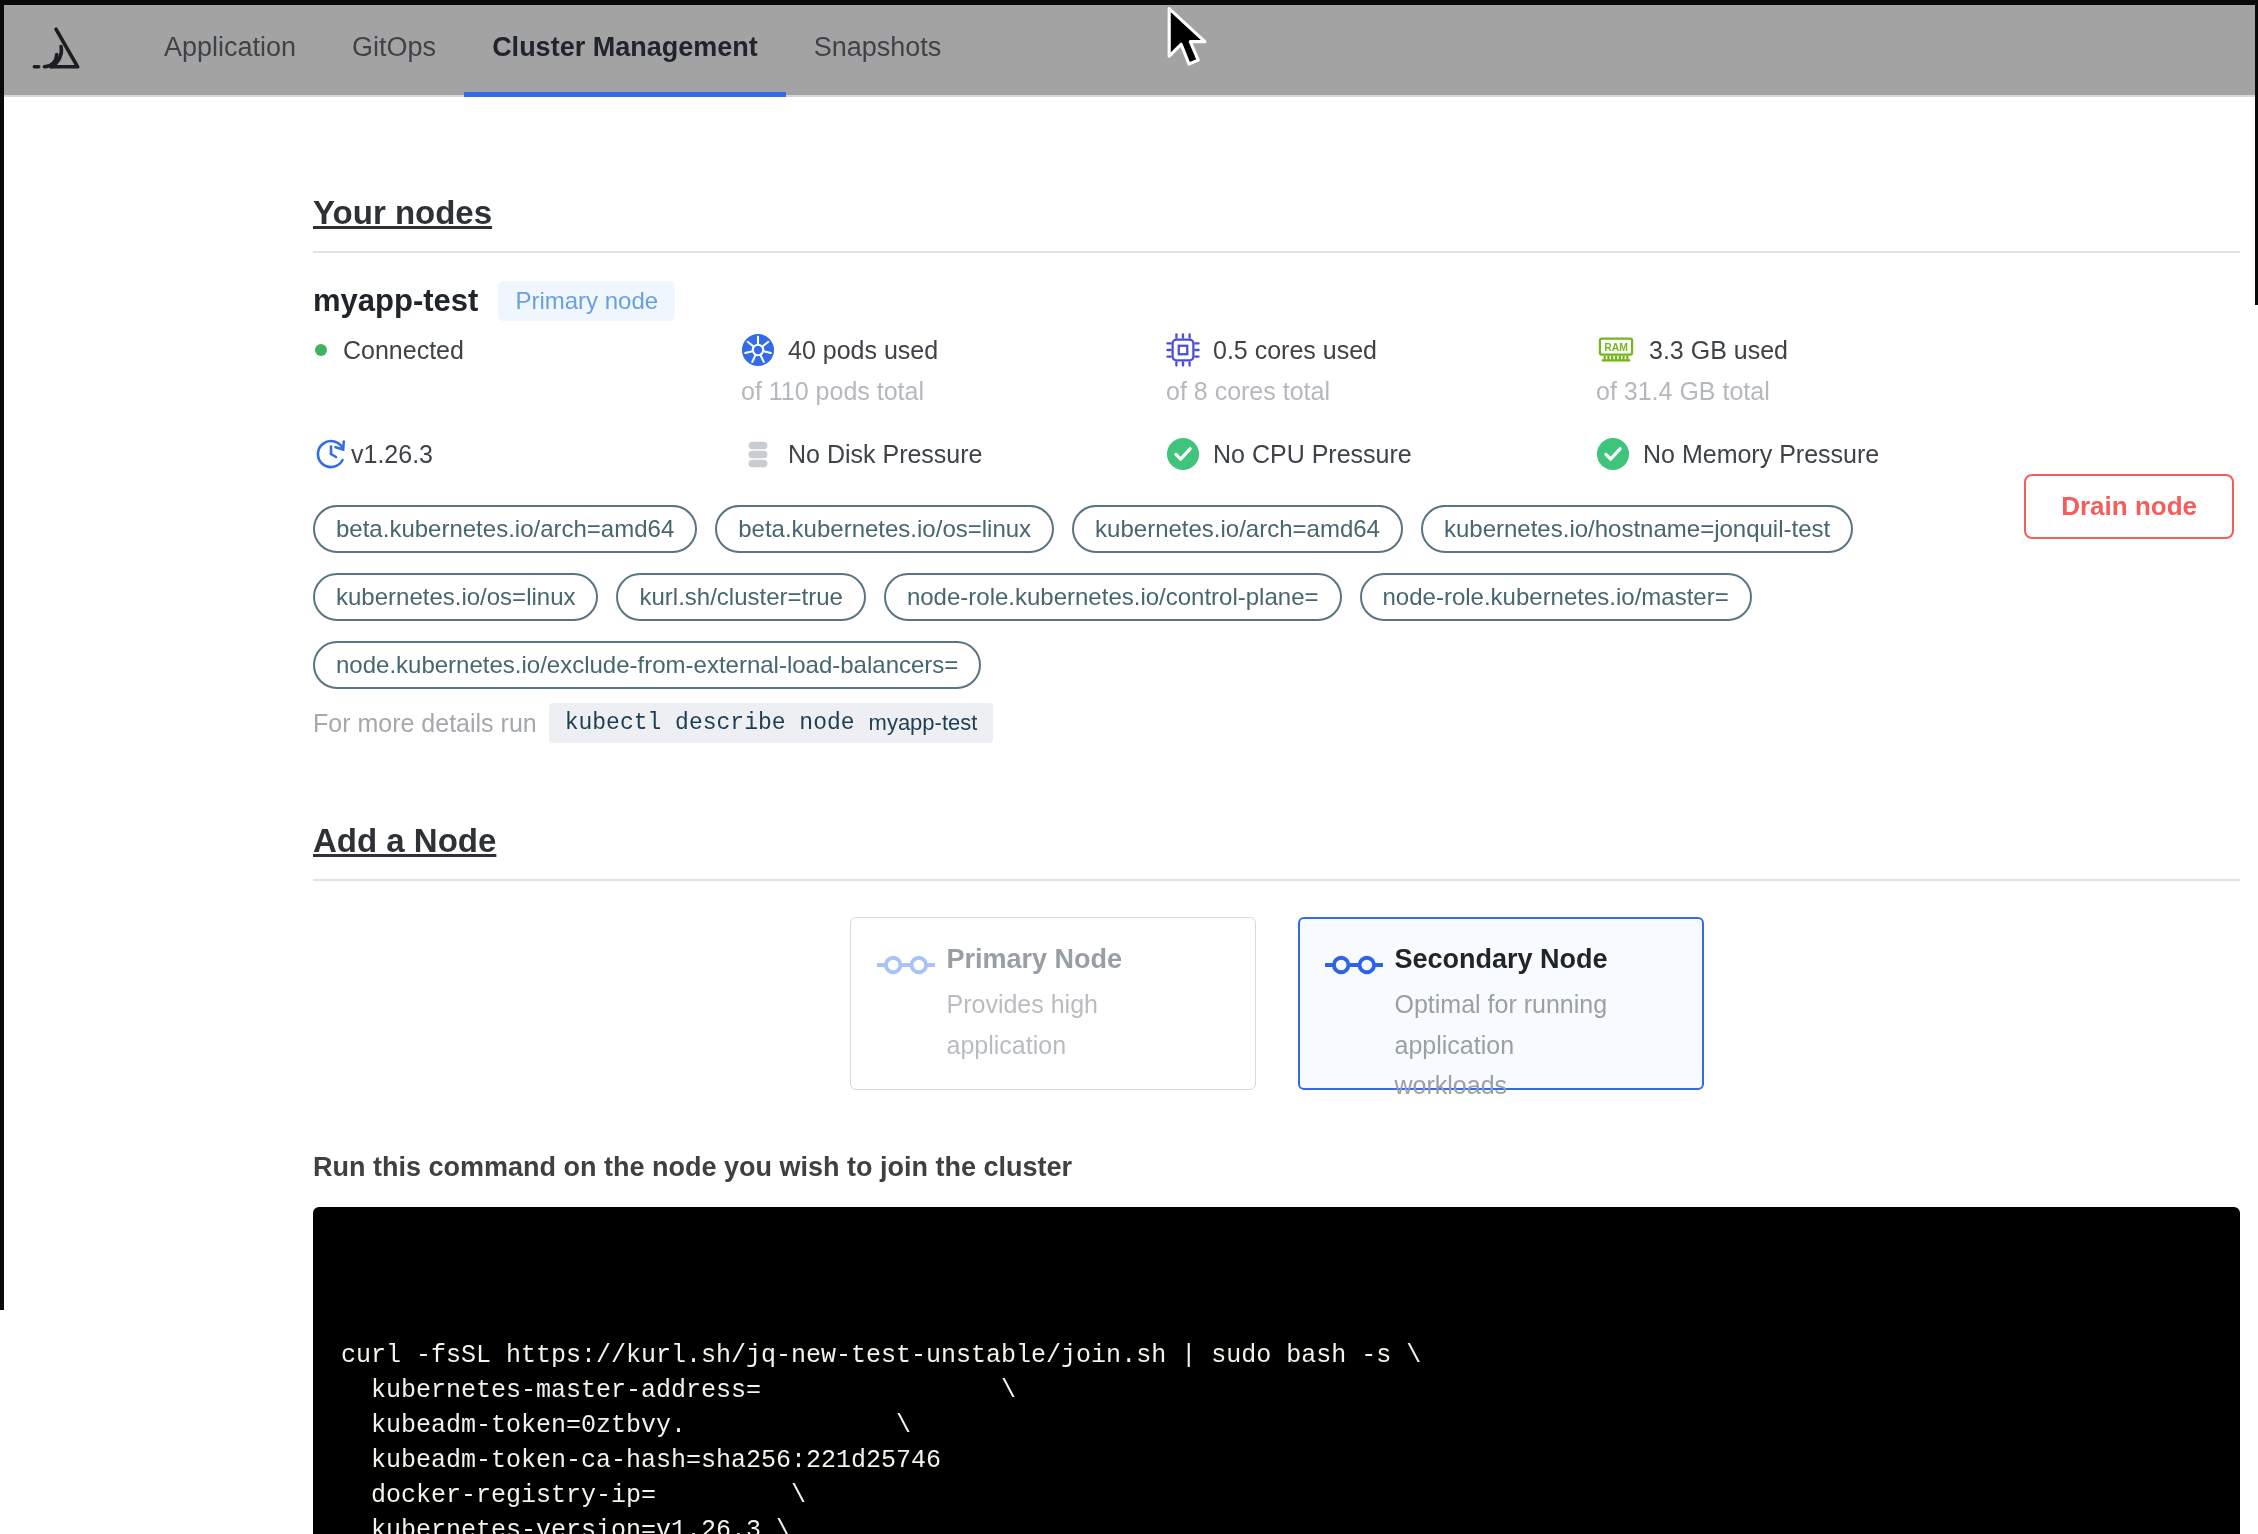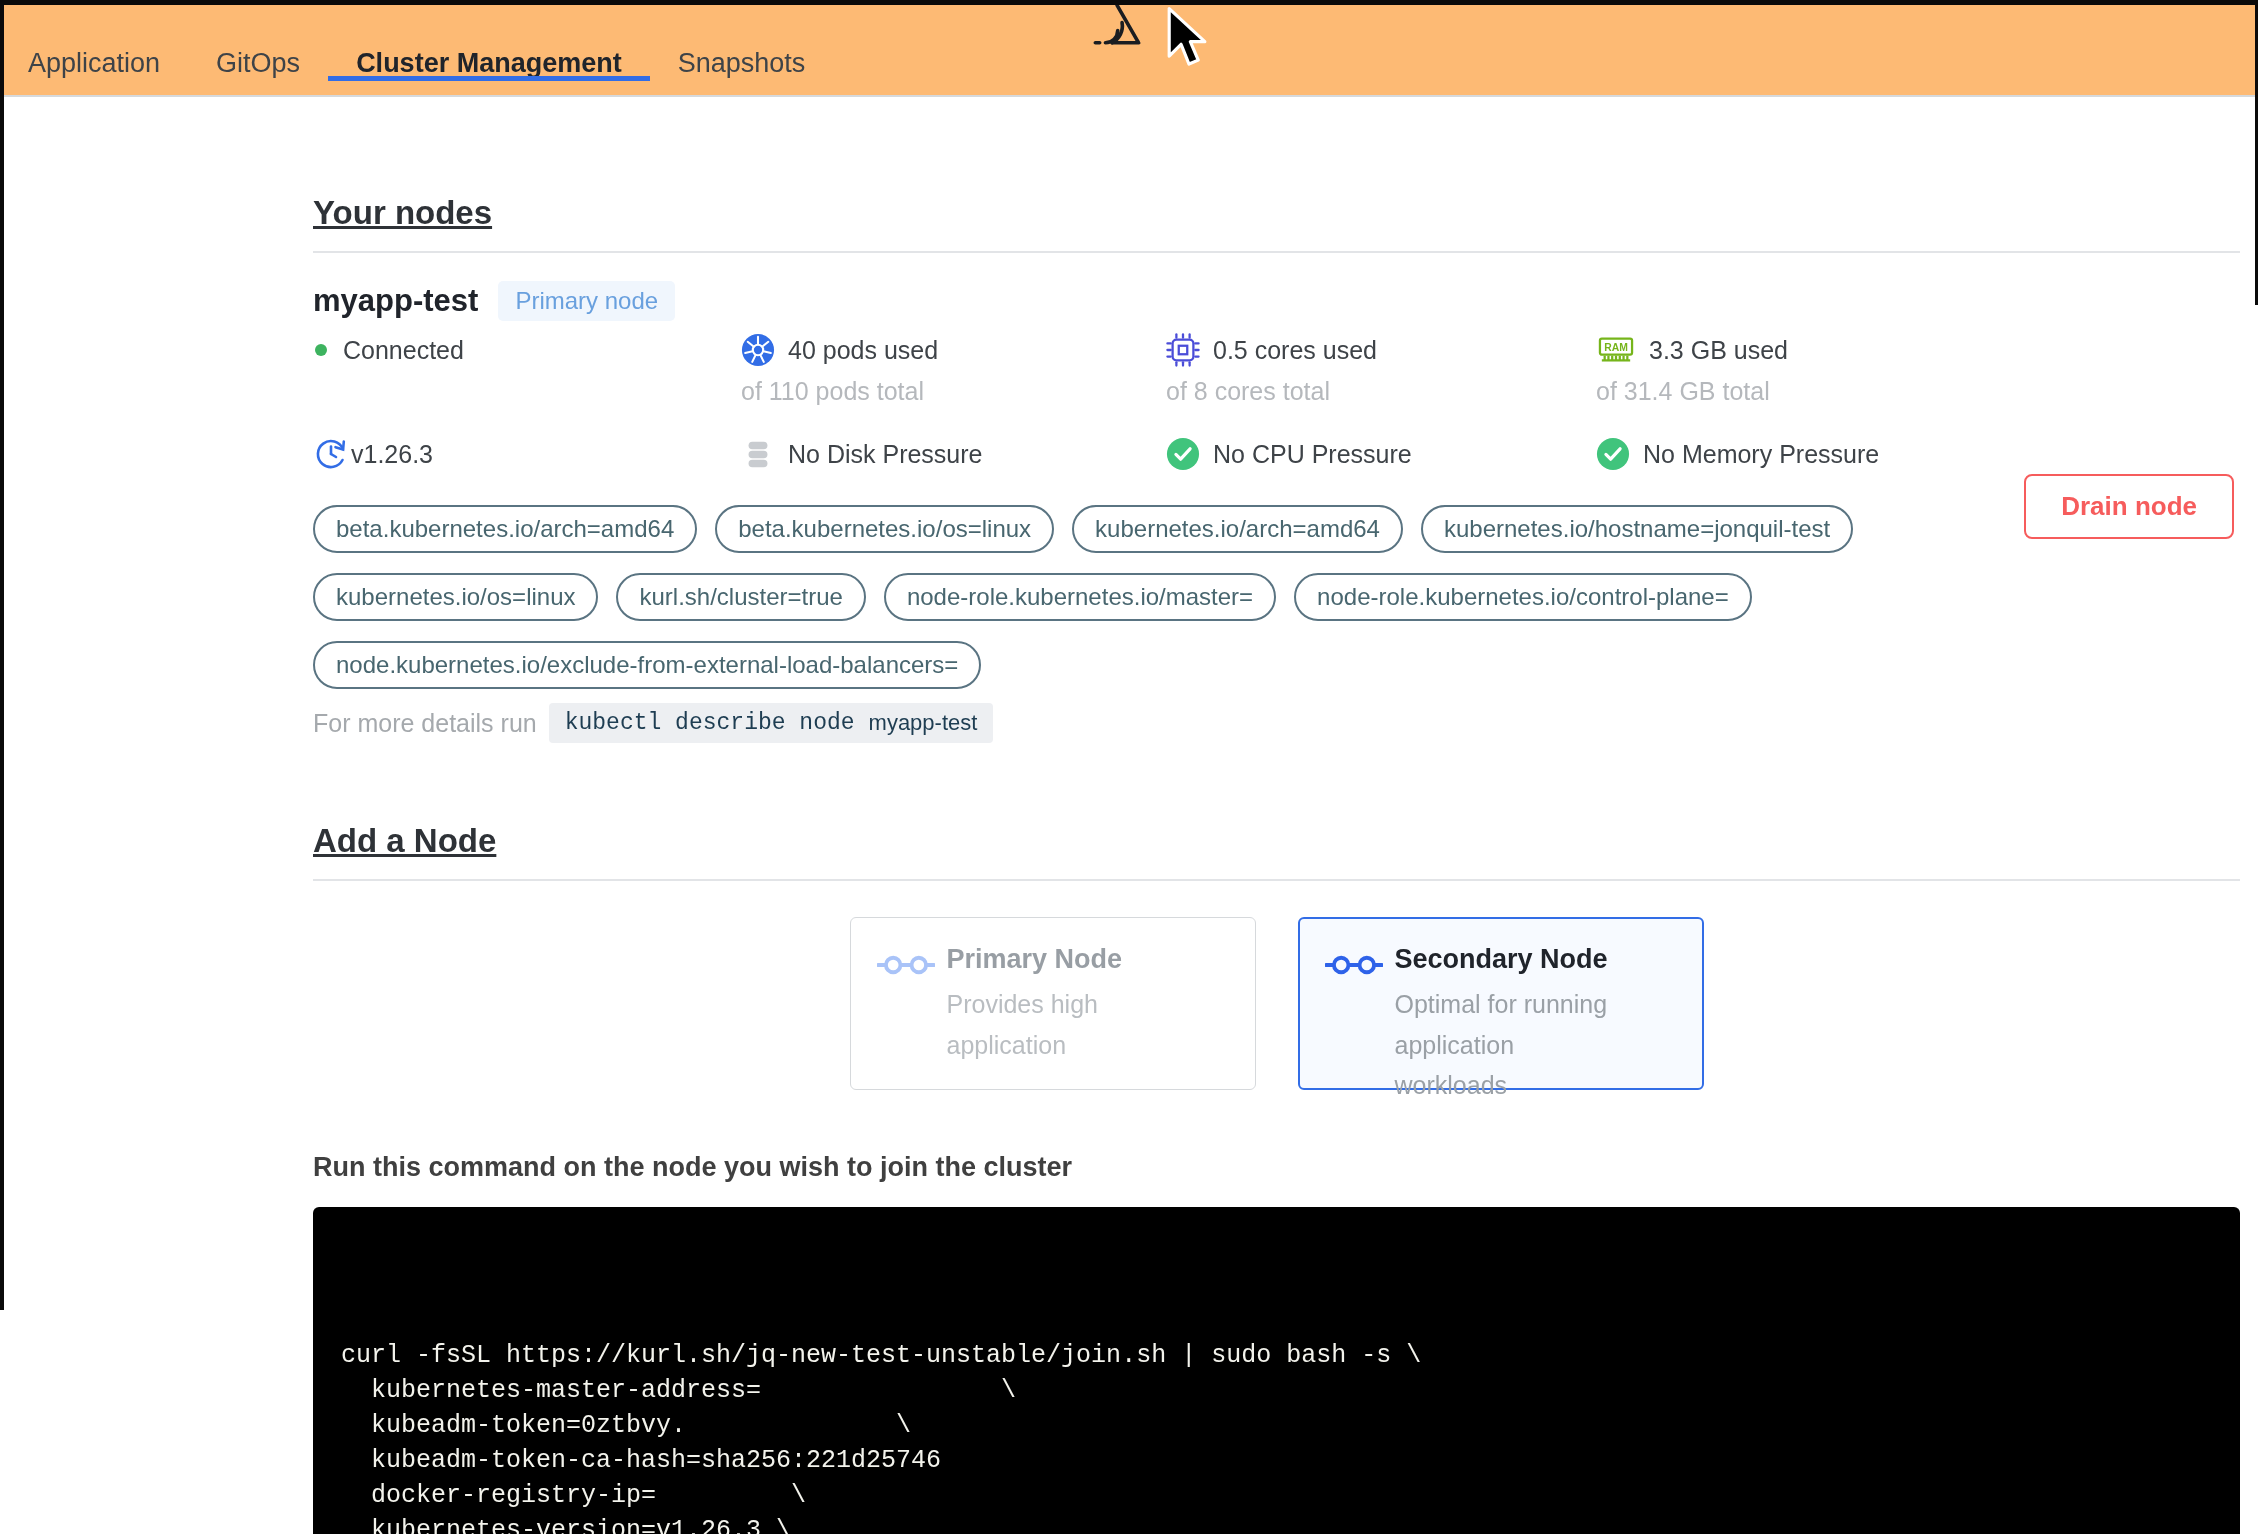--- a/index.html
+++ b/index.html
@@ -8,22 +8,22 @@
     width:2258px; height:1534px; position:relative; overflow:hidden;
     background:#ffffff; font-family:"Liberation Sans", sans-serif; color:#323232;
   }
   
   .edge-top   { position:absolute; top:0; left:0; width:2258px; height:5px; background:#0a0a0a; z-index:60; }
   .edge-left  { position:absolute; top:0; left:0; width:4px; height:1310px; background:#0a0a0a; z-index:60; }
   .edge-right { position:absolute; top:0; right:0; width:3px; height:305px; background:#0a0a0a; z-index:60; }
 
   
   .nav {
-    height:97px; border-bottom:2px solid #d6d9dc; background:#fdba74;
-    display:flex; align-items:stretch; position:relative;flex-direction:column;
+    height:97px; border-bottom:2px solid #d6d9dc; background:#a3a3a3;
+    display:flex; align-items:stretch; position:relative;
   }
   .logo { align-self:center; margin-left:30px; margin-right:54px; width:52px; height:48px; }
   .tabs { display:flex; }
   .tab {
     display:flex; align-items:center; padding:0 28px; font-size:27px; color:#3e4348;
     position:relative; cursor:pointer; white-space:nowrap;
   }
   .tab.active { color:#20242b; font-weight:700; }
   .tab.active::after {
     content:""; position:absolute; left:0; right:0; bottom:-2px; height:5px; background:#326de6;
@@ -242,22 +242,22 @@
     </div>
 
     <div class="pills">
 
     <div class="pill">beta.kubernetes.io/arch=amd64</div>
         <div class="pill">beta.kubernetes.io/os=linux</div>
         <div class="pill">kubernetes.io/arch=amd64</div>
         <div class="pill">kubernetes.io/hostname=jonquil-test</div>
         <div class="pill">kubernetes.io/os=linux</div>
         <div class="pill">kurl.sh/cluster=true</div>
+        <div class="pill">node-role.kubernetes.io/control-plane=</div>
         <div class="pill">node-role.kubernetes.io/master=</div>
-        <div class="pill">node-role.kubernetes.io/control-plane=</div>
         <div class="pill">node.kubernetes.io/exclude-from-external-load-balancers=</div>
       </div>
 
     <div class="details-row">
       <span>For more details run</span>
       <span class="code-chip">
         <span class="chip-cmd">kubectl describe node</span>
         <span class="chip-node">myapp-test</span>
       </span>
     </div>

